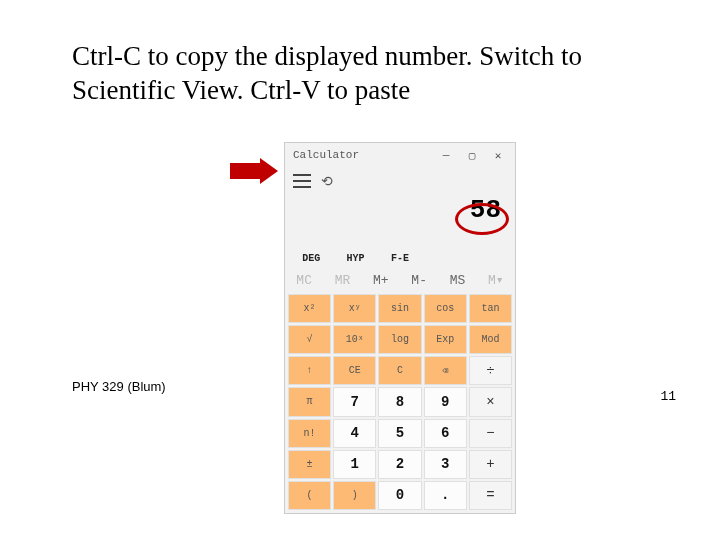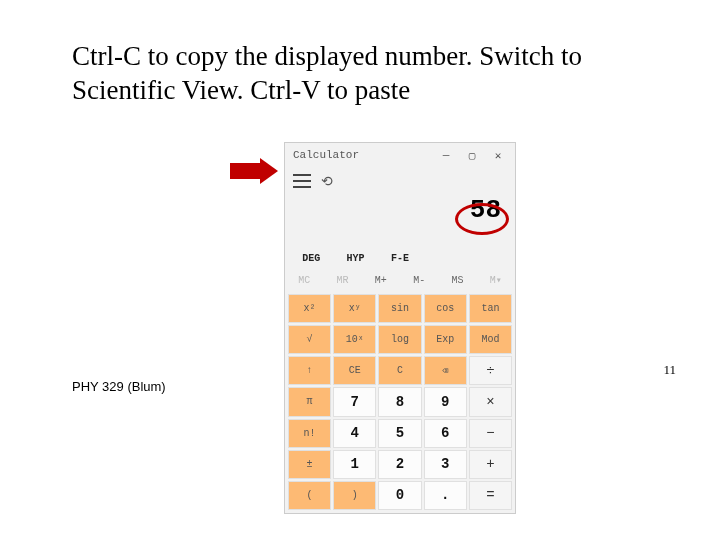--- a/index.html
+++ b/index.html
@@ -7,22 +7,22 @@
   .slide { position: relative; width: 720px; height: 420px; }
   .title-text {
     position: absolute; left: 72px; top: 40px; width: 580px;
     font-family: "Times New Roman", serif; font-size: 27px; color: #000; line-height: 1.25;
   }
   .footer-left {
     position: absolute; left: 72px; bottom: 26px;
     font-family: Arial, sans-serif; font-size: 13px; color: #000;
   }
   .footer-right {
-    position: absolute; right: 44px; bottom: 42px;
-    font-family: Liberation Serif, serif; font-size: 13px; color: #000; text-align: right;
+    position: absolute; right: 44px; bottom: 16px;
+    font-family: Liberation Mono, monospace; font-size: 13px; color: #000; text-align: right;
   }
   .arrow {
     position: absolute; left: 230px; top: 158px; width: 48px; height: 26px;
     display: flex; align-items: center;
   }
   .arrow-body { width: 30px; height: 16px; background: #c00000; }
   .arrow-head { width: 0; height: 0; border-top: 13px solid transparent; border-bottom: 13px solid transparent; border-left: 18px solid #c00000; }
 
   .calc {
     position: absolute; left: 284px; top: 142px; width: 232px; height: 372px;
@@ -55,21 +55,21 @@
     border: 3px solid #c00000; border-radius: 50%;
   }
   .toggle-row, .mem-row {
     display: flex; height: 22px; align-items: center;
   }
   .toggle-row > div, .mem-row > div {
     flex: 1; text-align: center; font-size: 9px; color: #666;
   }
   .toggle-row { padding: 0 4px; }
   .toggle-row .tog { font-weight: 700; color: #222; font-size: 10px; }
-  .mem-row > div { font-size: 10px; }
+  .mem-row > div { font-size: 13px; }
   .mem-row .disabled { color: #bbb; }
   .keypad { flex: 1; display: flex; flex-direction: column; padding: 2px; }
   .krow { flex: 1; display: flex; }
   .key {
     flex: 1; margin: 1px; background: #f8f8f8; border: 1px solid #e0e0e0;
     display: flex; align-items: center; justify-content: center;
     font-size: 11px; color: #333;
   }
   .key.fn { background: #fdba74; color: #555; font-size: 10px; }
   .key.num { background: #fcfcfc; font-weight: 700; font-size: 14px; color: #111; }

